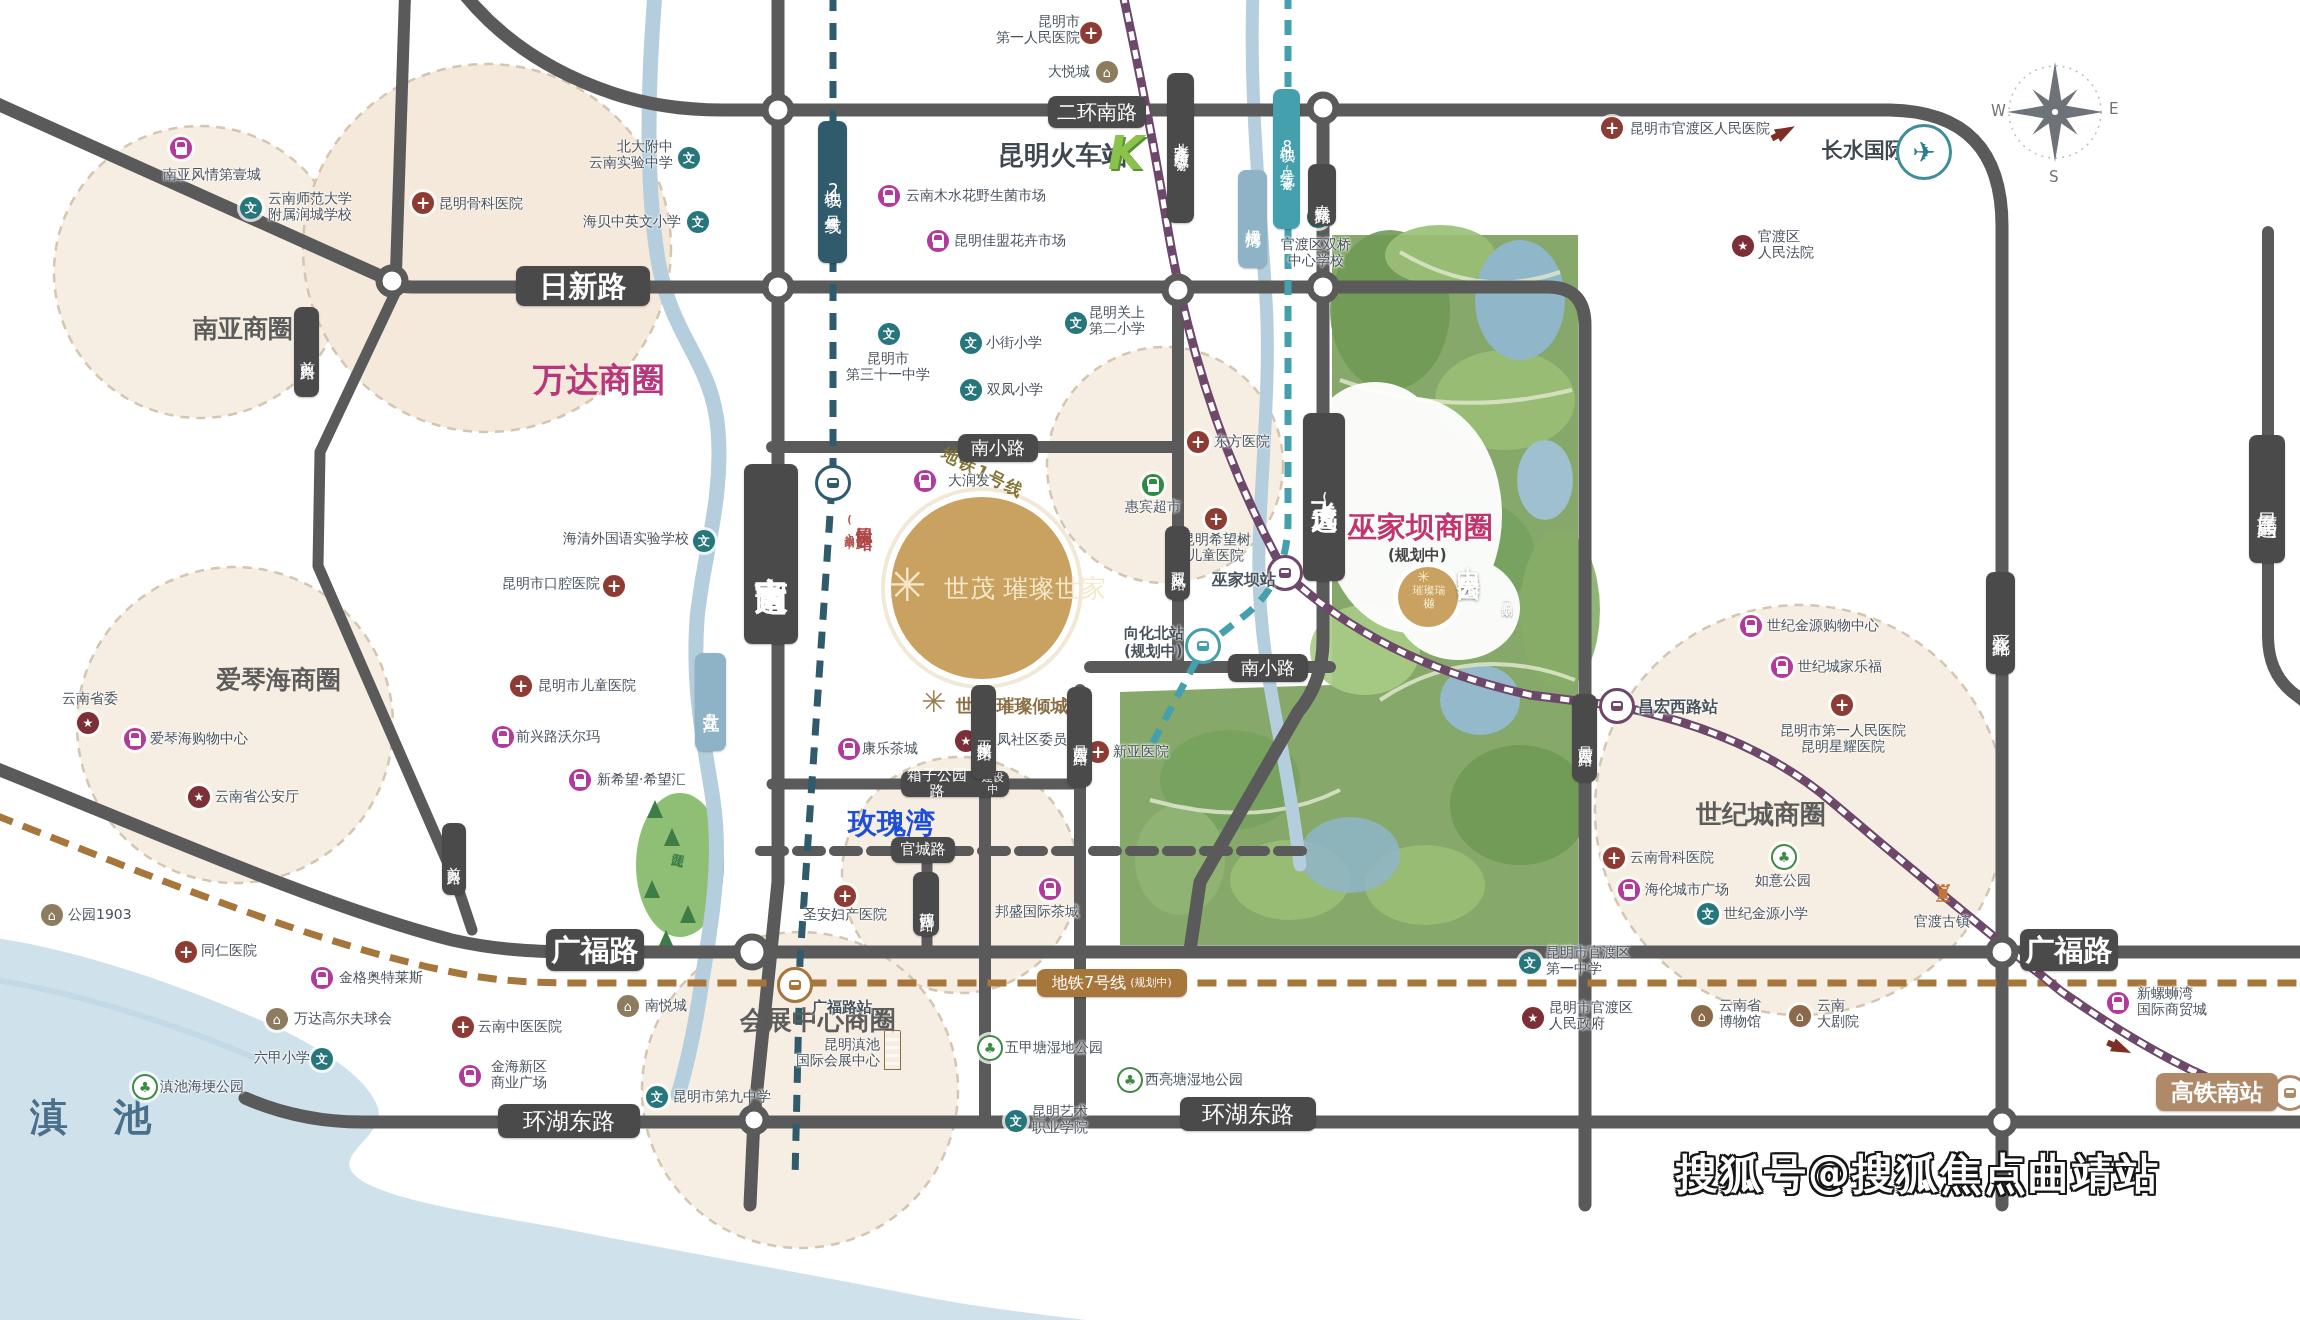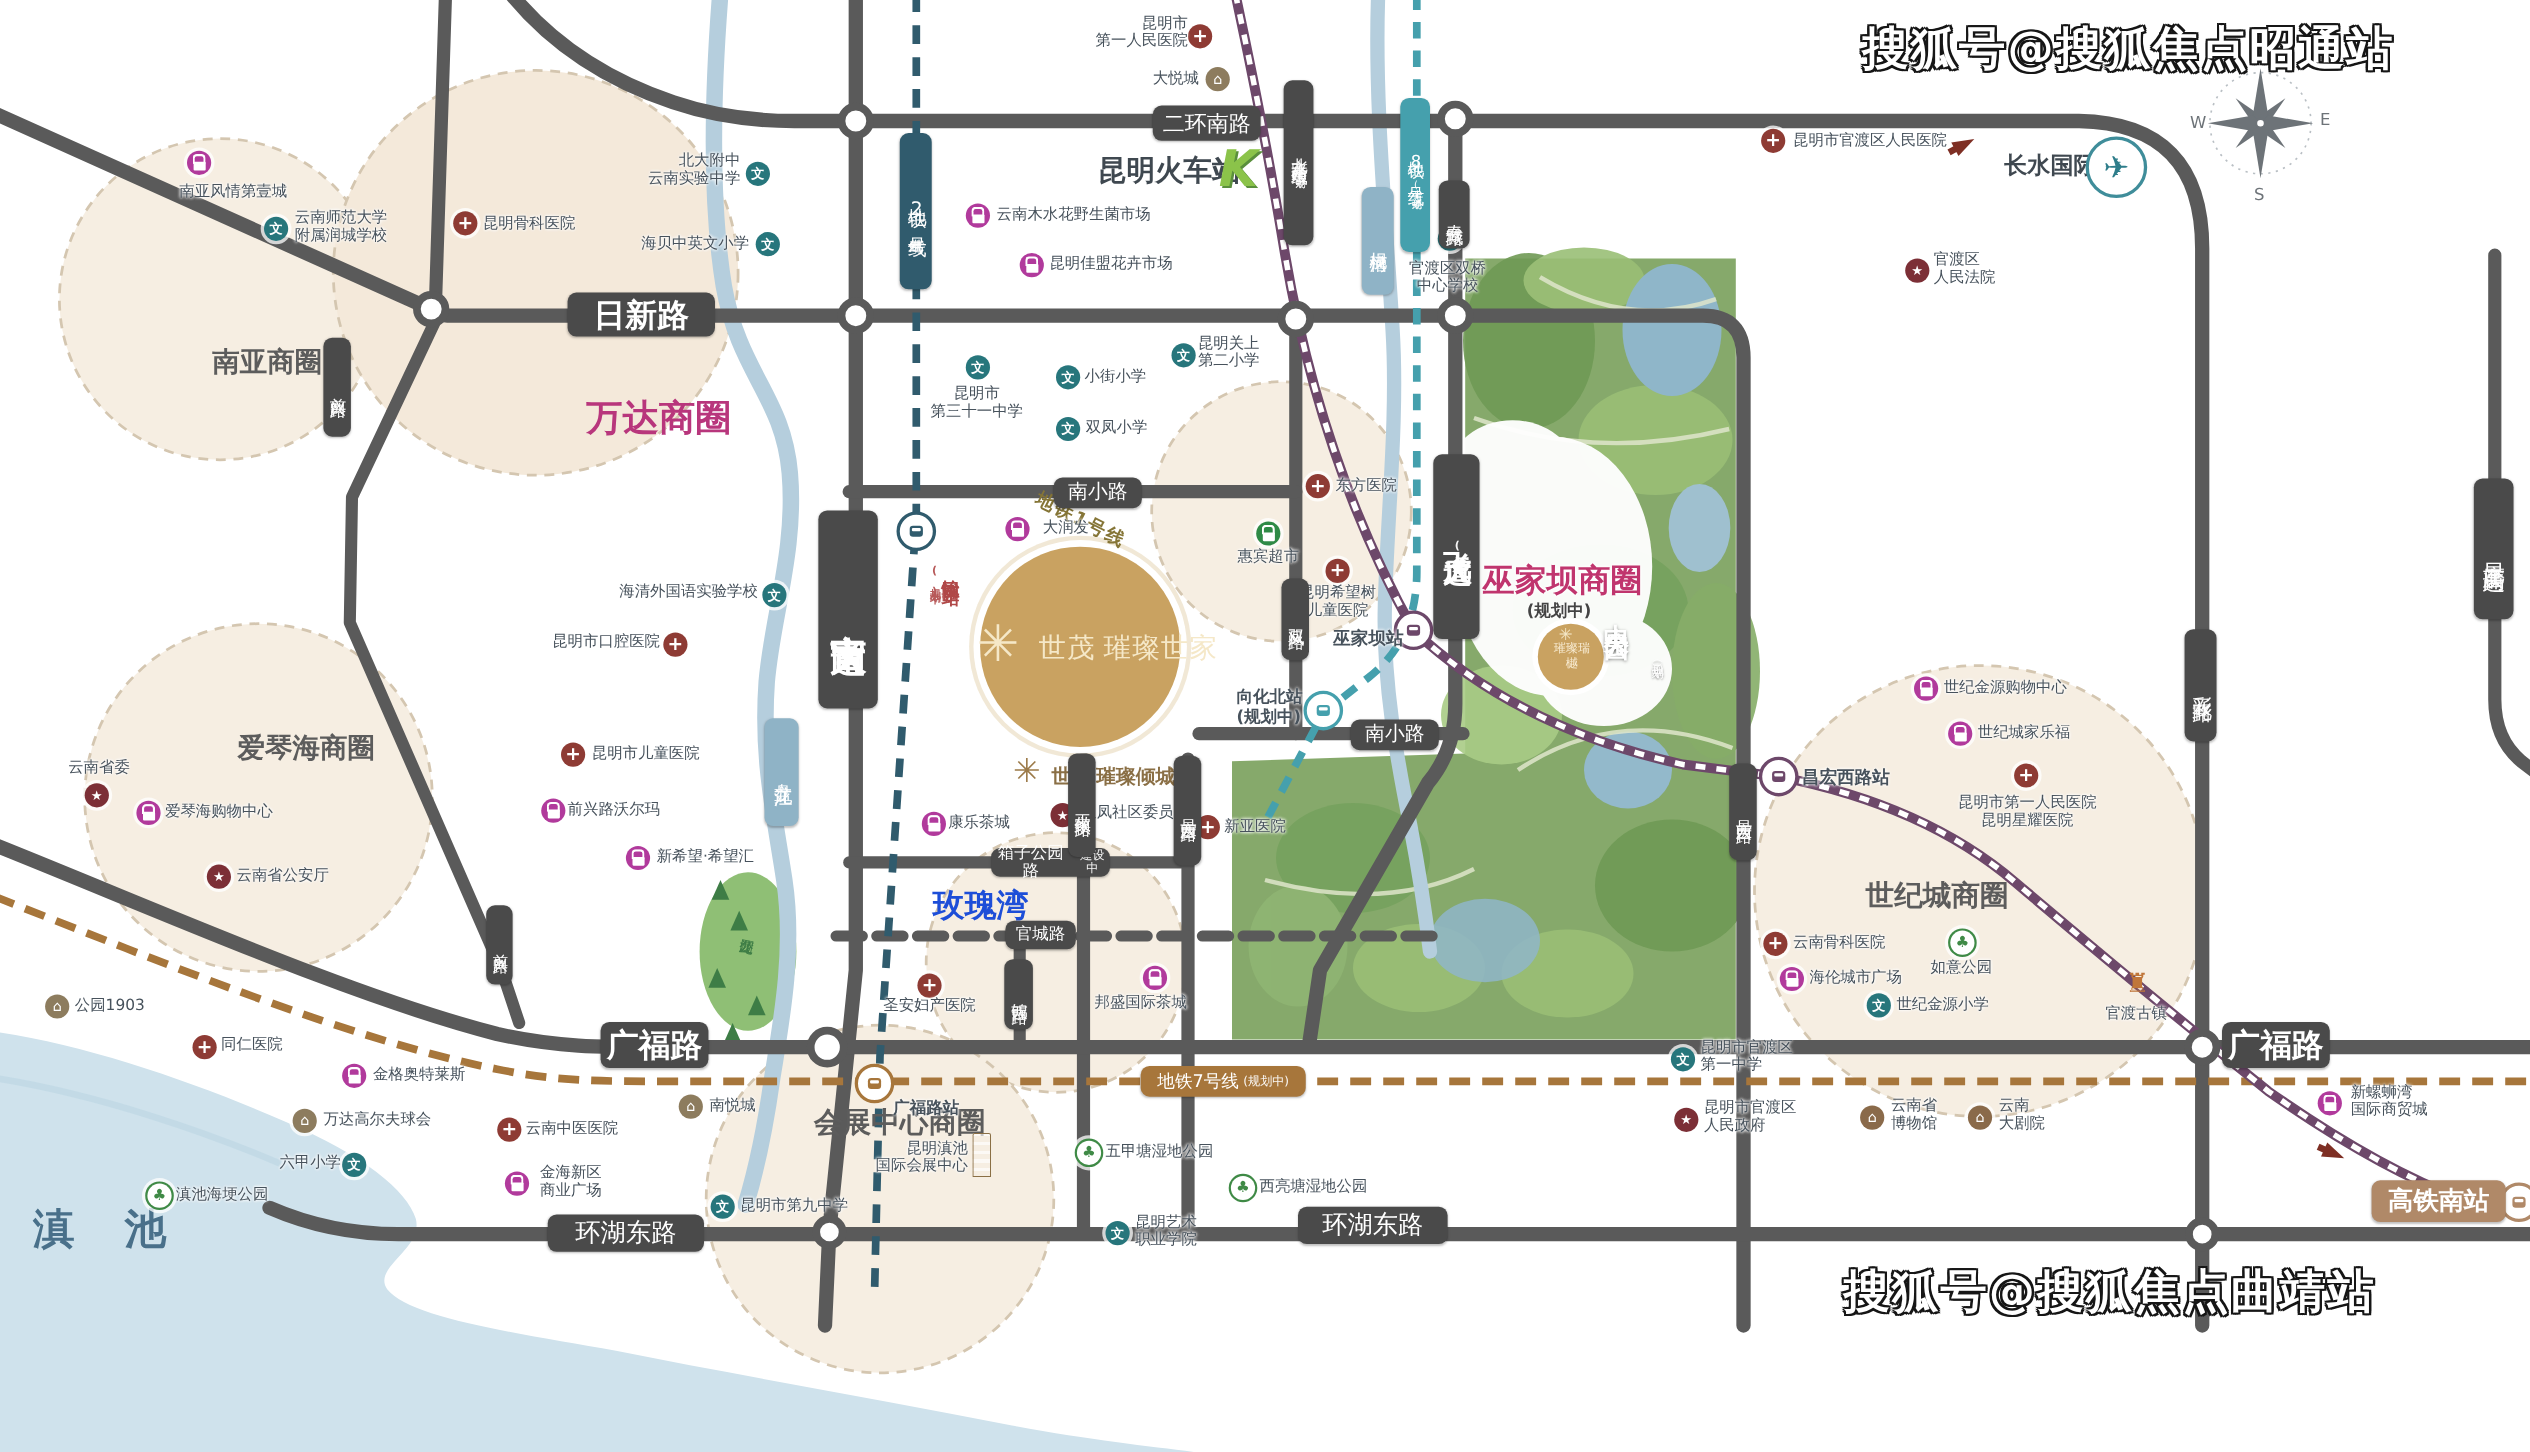--- a/index.html
+++ b/index.html
@@ -179,21 +179,20 @@
 
     <g>
       <circle cx="982" cy="588" r="101" fill="#e9dcc0" opacity=".65"></circle>
       <circle cx="982" cy="588" r="97" fill="#ffffff"></circle>
       <circle cx="982" cy="588" r="91" fill="#c9a261"></circle>
       <circle cx="1428" cy="597" r="35" fill="#ffffff"></circle>
       <circle cx="1428" cy="597" r="30" fill="#c9a261"></circle>
     </g>
   </svg>
 
-  <div class="wm" style="left:1693px;top:16px;">搜狐号@搜狐焦点昭通站</div>
   <div class="wm" style="left:1676px;top:1146px;">搜狐号@搜狐焦点曲靖站</div>
 
   <div class="abs" style="left:30px;top:1092px;font-size:38px;font-weight:bold;color:#49708a;letter-spacing:16px;z-index:20;">滇 池</div>
 
   <div class="abs" style="left:88px;top:1186px;width:700px;font-size:12px;color:#93a3ab;line-height:1.6;z-index:20;">
   </div>
 
   <div class="abs" style="left:2005px;top:58px;z-index:55;">
     <svg width="100" height="112" viewBox="0 0 100 112">
       <circle cx="50" cy="54" r="46" fill="none" stroke="#b9bfc4" stroke-width="1.5" stroke-dasharray="2 5"></circle>
@@ -267,21 +266,21 @@
       <div class="pill" style="left:958px;top:434px;width:80px;height:28px;font-size:18px;">
     <span>南小路</span>
       </div>
       <div class="pill" style="left:1228px;top:654px;width:80px;height:28px;font-size:18px;">
     <span>南小路</span>
       </div>
       <div class="pill" style="left:901px;top:771px;width:108px;height:26px;font-size:15px;">
     <span>箱子公园路</span>
         <em>建设中</em>
       </div>
-      <div class="pill" style="left:914px;top:837px;width:64px;height:26px;font-size:15px;">
+      <div class="pill" style="left:891px;top:837px;width:64px;height:26px;font-size:15px;">
     <span>官城路</span>
       </div>
       <div class="pill v" style="left:913px;top:872px;width:26px;height:64px;font-size:15px;">
     <span>锦西路</span>
       </div>
       <div class="pill v b" style="left:744px;top:464px;width:54px;height:180px;font-size:33px;">
     <span>官南大道</span>
       </div>
       <div class="pill v b" style="left:1303px;top:413px;width:42px;height:168px;font-size:26px;">
     <span>飞虎大道</span>

